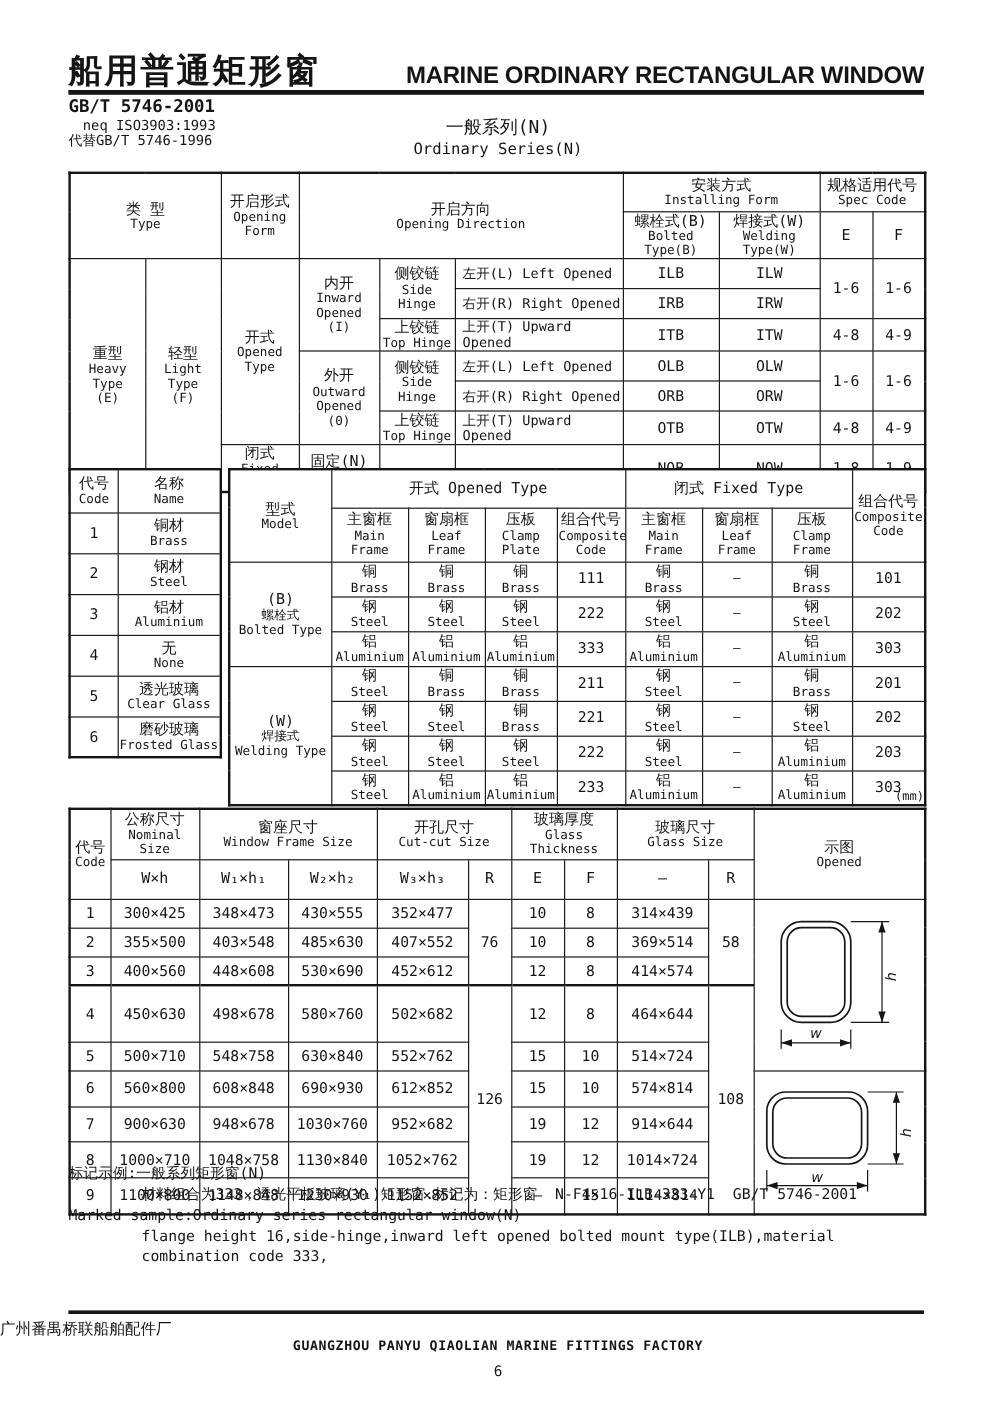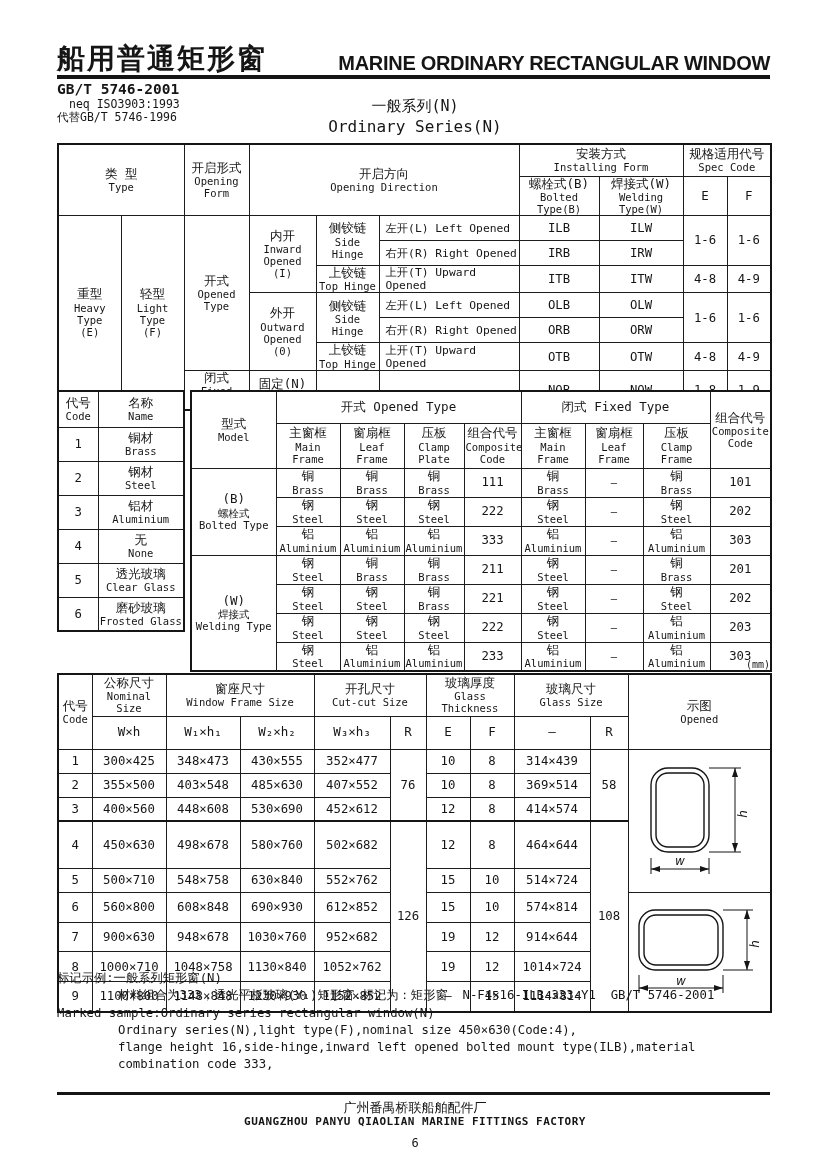--- a/index.html
+++ b/index.html
@@ -11,21 +11,21 @@
   
   .hdr-zh { position:absolute; left:57px; top:40px; font-size:28px; font-weight:700;
             letter-spacing:2px; font-family:"DejaVu Sans",sans-serif; }
   .hdr-en { position:absolute; right:60px; top:52px; font-size:20px; font-weight:700;
             letter-spacing:-0.3px; font-family:"Liberation Sans","DejaVu Sans",sans-serif; }
   .hdr-rule { position:absolute; left:57px; top:75px; width:713px; height:4px; background:#151515; }
   .std1 { position:absolute; left:57px; top:81px;  font-size:14.5px; font-weight:600; }
   .std2 { position:absolute; left:57px; top:97px;  font-size:11.5px;margin-left:12px; }
   .std3 { position:absolute; left:57px; top:110px; font-size:11.5px; }
   .series-zh { position:absolute; left:300px; top:97px;  width:230px; text-align:center; font-size:15px; }
-  .series-en { position:absolute; left:300px; top:117px; width:230px; text-align:center; font-size:16px; }
+  .series-en { position:absolute; left:300px; top:117px; width:230px; text-align:center; font-size:13px; }
   
   table { border-collapse:collapse; table-layout:fixed; position:absolute; background:#fff; }
   th,td { border:1px solid #1c1c1c; text-align:center; vertical-align:middle;
           font-weight:normal; white-space:pre-line; line-height:1.15;
           font-size:10.5px; padding:0 1px; }
   th::first-line, td.zc::first-line { font-size:12.5px; }
   td.cd { font-size:12.3px; }
   td.dir { text-align:left; padding-left:6px; font-size:11.3px; }
   .t { border:2px solid #151515; }
   .t1 { left:57px;  top:143px; width:713px; }
@@ -40,21 +40,21 @@
   .mm { position:absolute; right:60px; top:659px; font-size:10px; }
   .dia-cell { padding:0; }
   .dia-cell svg { display:block; margin:0 auto; }
   .dia-lbl { font-size:12px; font-style:italic; fill:#151515;
              font-family:"DejaVu Sans","Liberation Sans",sans-serif; }
   
   .notes { position:absolute; left:57px; top:970px; width:713px; font-size:12.3px; }
   .note { line-height:17.3px; white-space:pre-wrap; }
   .ind { padding-left:61px; }
   .foot-rule { position:absolute; left:57px; top:1092px; width:713px; height:3px; background:#151515; }
-  .factory-zh { position:absolute; left:0; top:1099px; width:830px; text-align:center; font-size:13px; }
+  .factory-zh { position:absolute; left:0; top:1099px; width:830px; font-size:13px; }
   .factory-en { position:absolute; left:0; top:1115px; width:830px; text-align:center;
                 font-size:11px; font-weight:600; letter-spacing:0.5px; }
   .page-num { position:absolute; left:0; top:1136px; width:830px; text-align:center; font-size:12px; }
 </style>
 </head>
 <body>
 
 <div class="page">
 
   <div class="hdr-zh">船用普通矩形窗</div>
@@ -559,21 +559,20 @@
       <td class="cd">15</td>
       <td class="cd">1114×814</td>
     </tr>
   </tbody>
     </table>
 
   <div class="notes">
     <div class="note">标记示例:一般系列矩形窗(N)</div>
     <div class="note ind">材料组合为333，透光平板玻璃(Y₁)矩形窗.标记为：矩形窗  N-F4×16-ILB-333-Y1  GB/T 5746-2001</div>
     <div class="note">Marked sample:Ordinary series rectangular window(N)</div>
-    <div class="note ind">Ordinary series(N),light type(F),nominal size 450×630(Code:4),</div>
     <div class="note ind">flange height 16,side-hinge,inward left opened bolted mount type(ILB),material combination code 333,</div>
   </div>
 
   <div class="foot-rule"></div>
   <div class="factory-zh">广州番禺桥联船舶配件厂</div>
   <div class="factory-en">GUANGZHOU PANYU QIAOLIAN MARINE FITTINGS FACTORY</div>
   <div class="page-num">6</div>
 
 </div>
 

